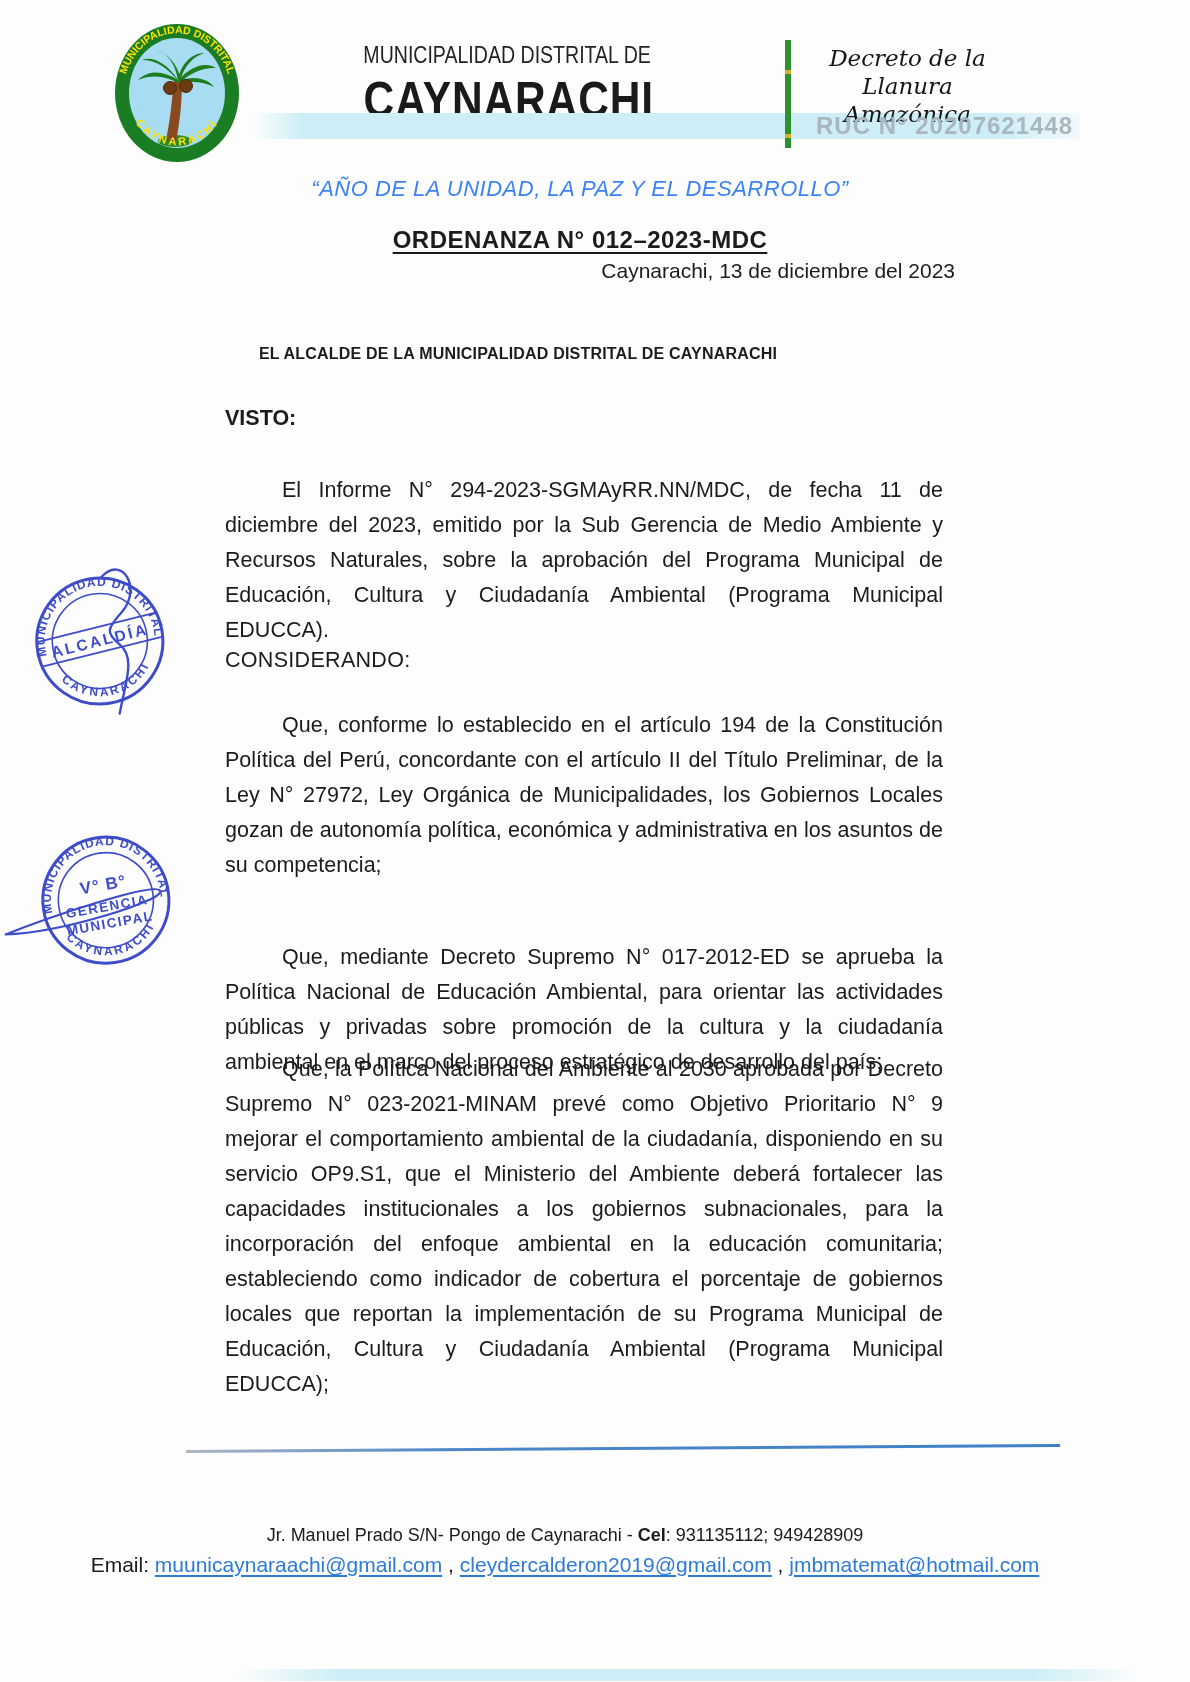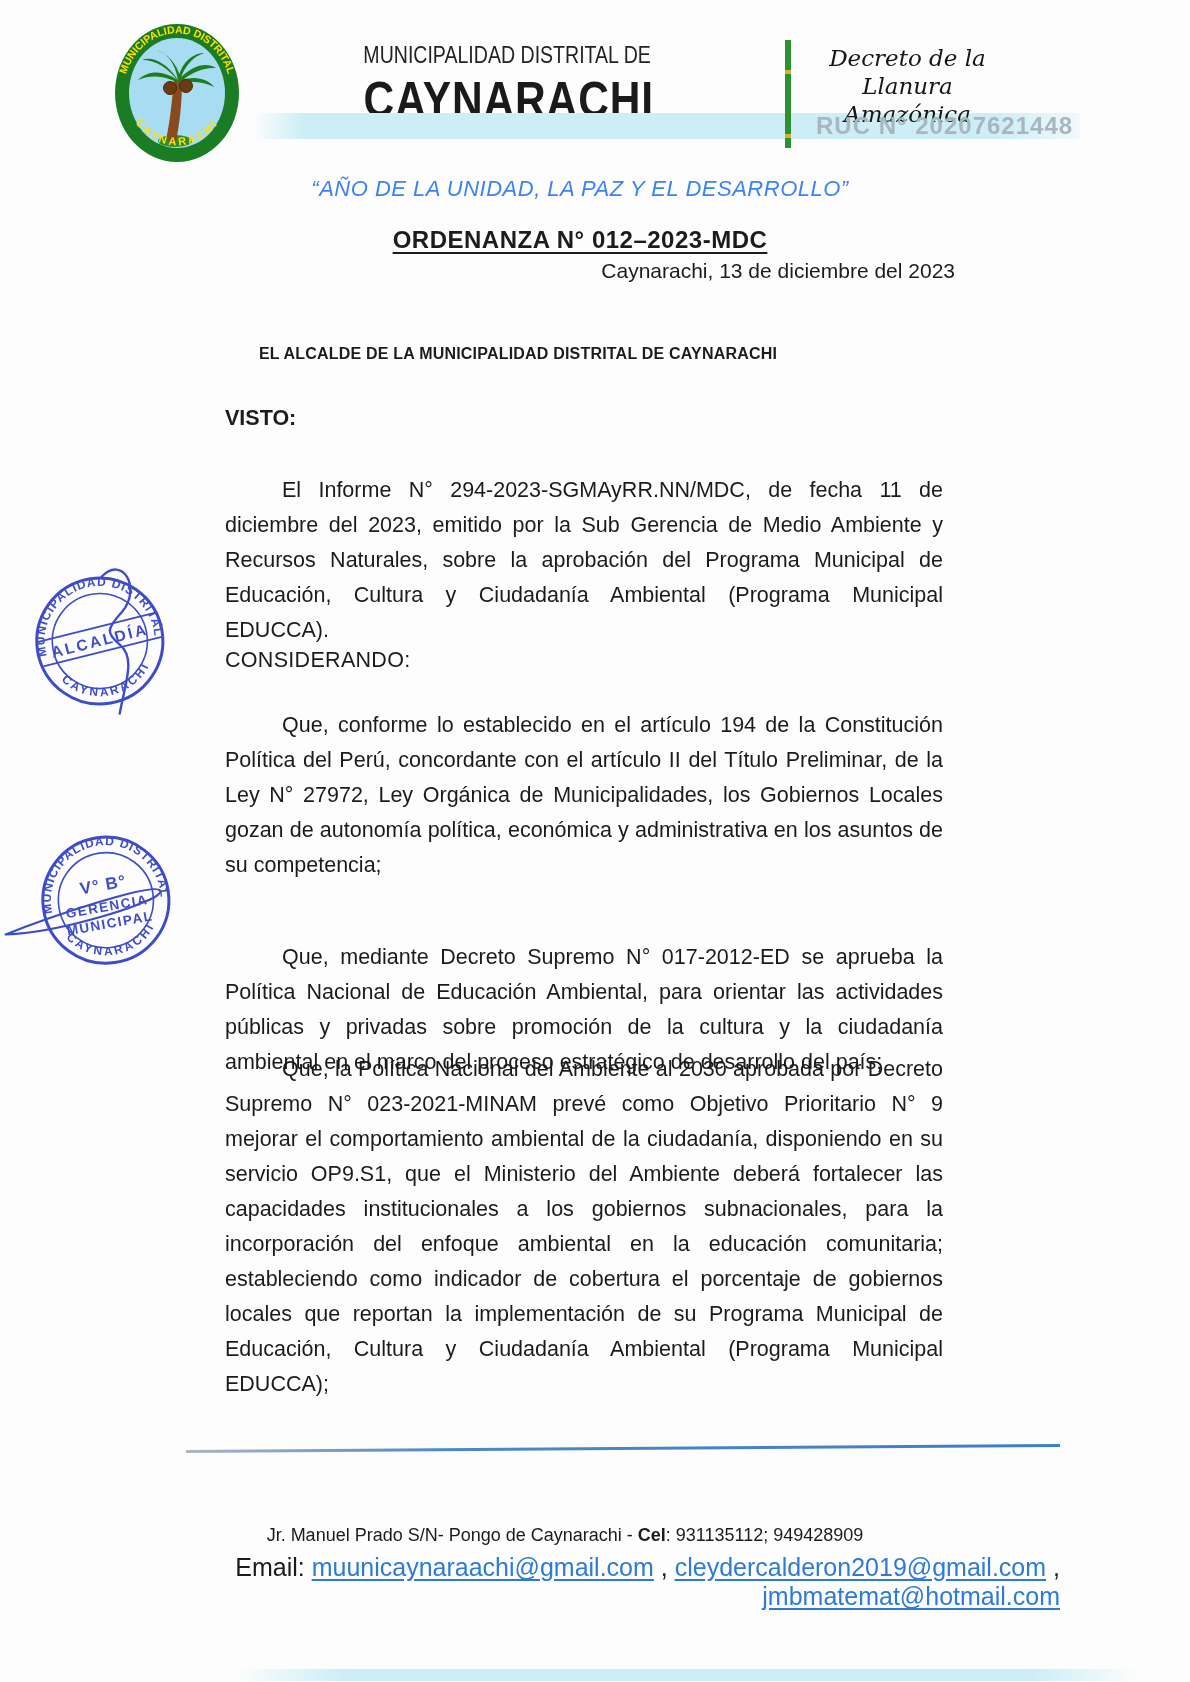--- a/index.html
+++ b/index.html
@@ -35,21 +35,21 @@
   .p1{top:708px;}
   .p2{top:940px;}
   .p3{top:1052px;}
   
   .stamp1{position:absolute;left:25px;top:556px;transform:rotate(-10deg);opacity:.92;}
   .stamp2{position:absolute;left:-2px;top:818px;transform:rotate(-8deg);opacity:.92;}
   
   .footer-line{position:absolute;left:186px;top:1447px;width:874px;height:3px;
     background:linear-gradient(to right,#aeb6c2,#4d87c9 30%,#3f7fc6);transform:rotate(-.4deg);}
   .footer-t1{position:absolute;left:70px;top:1525px;width:990px;text-align:center;font-size:18px;color:#1b1b1b;}
-  .footer-t2{position:absolute;left:70px;top:1553px;width:990px;text-align:right;font-size:25px;color:#1b1b1b;}
+  .footer-t2{position:absolute;left:70px;top:1553px;width:990px;text-align:center;font-size:21px;color:#1b1b1b;}
   .footer-t2 a{color:#2d7bd6;text-decoration:underline;text-underline-offset:3px;}
   .bottom-band{position:absolute;left:235px;top:1669px;width:905px;height:12px;opacity:.85;
     background:linear-gradient(to right, rgba(190,233,243,0), #c4ebf4 12%, #c4ebf4 88%, rgba(190,233,243,0));}
 </style>
 </head>
 <body>
 
 <div class="page">
 
   <svg class="logo" width="134" height="146" viewBox="0 0 134 146">

